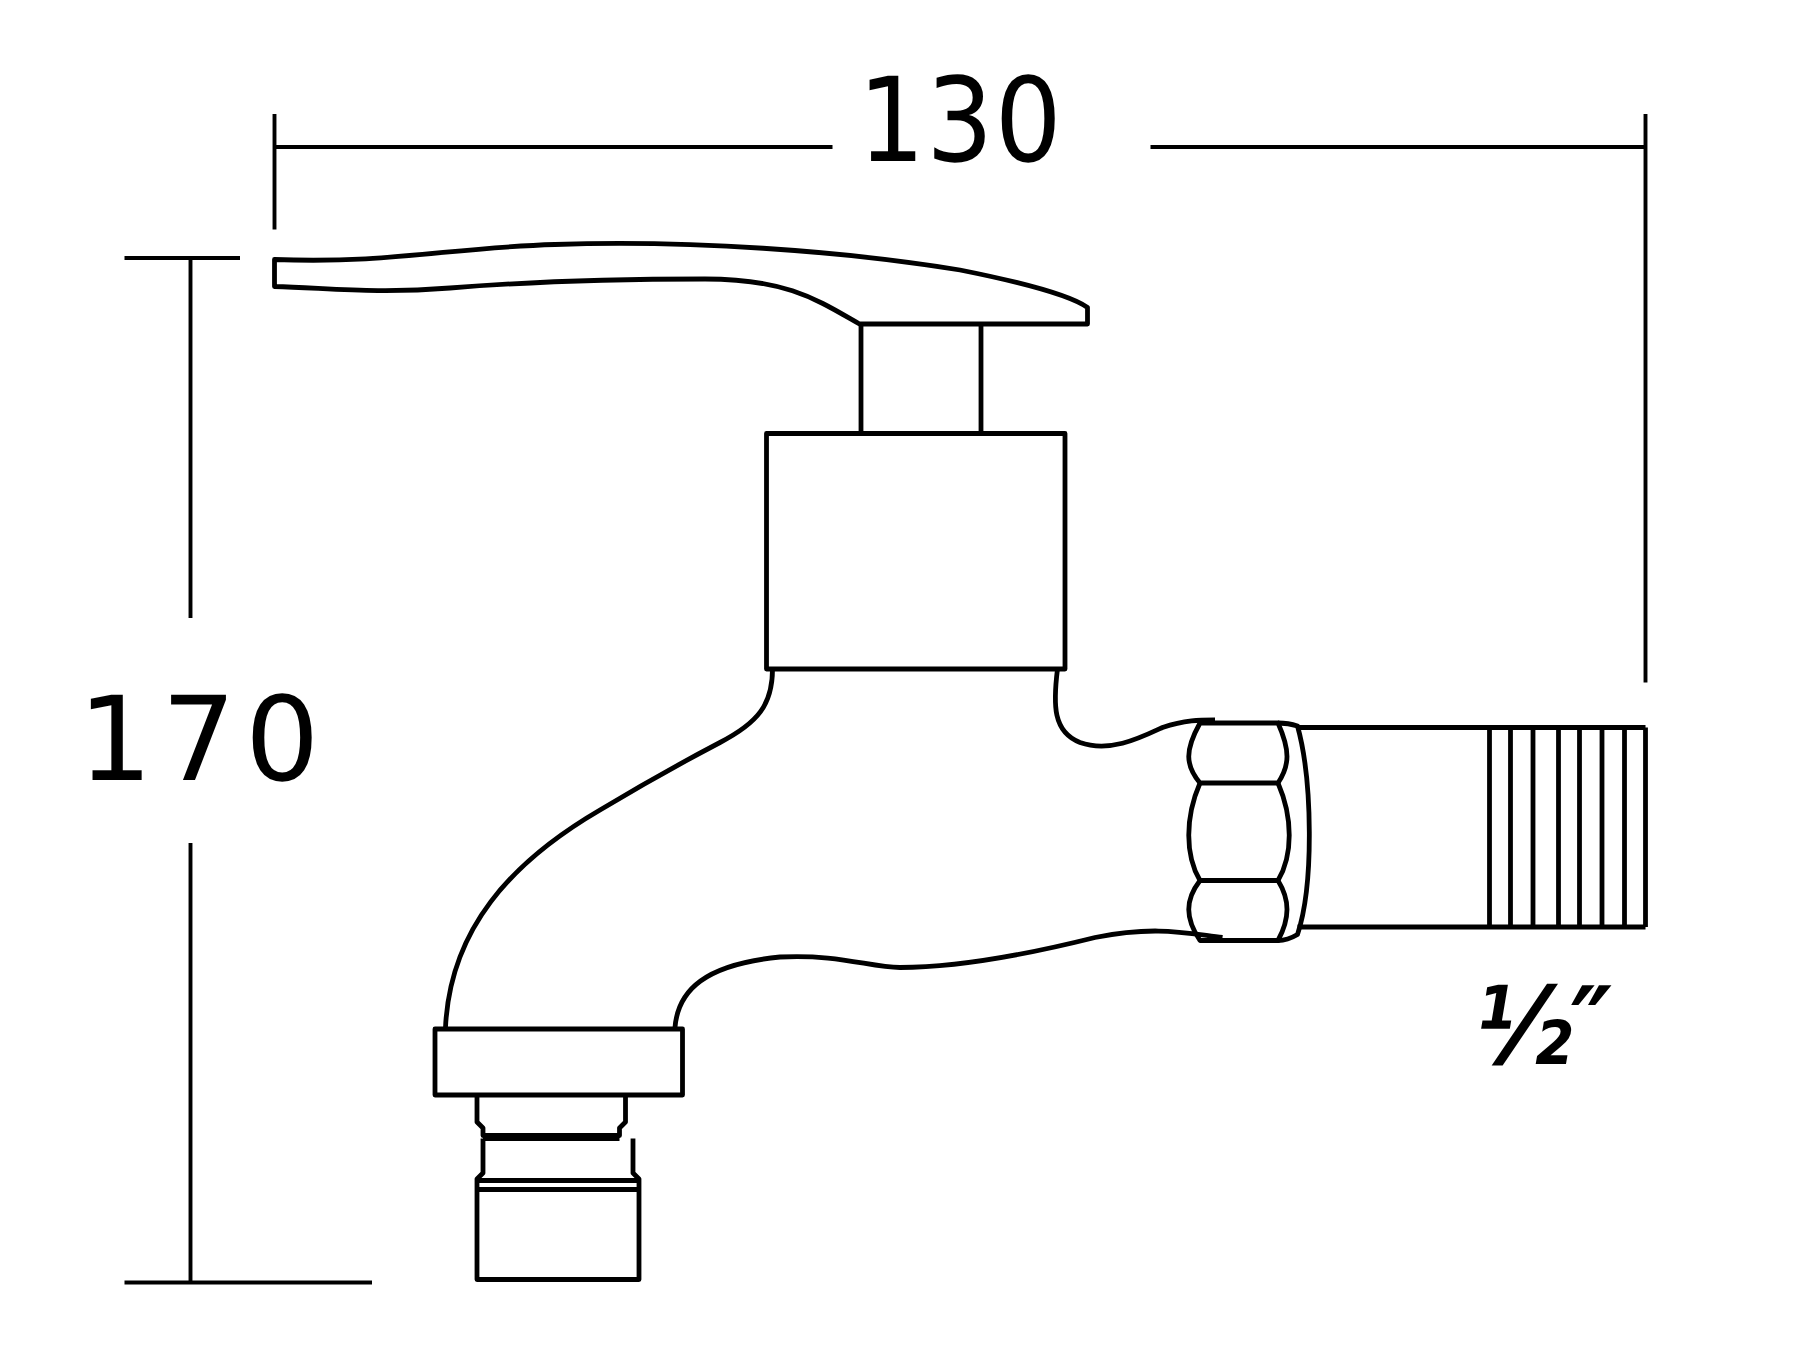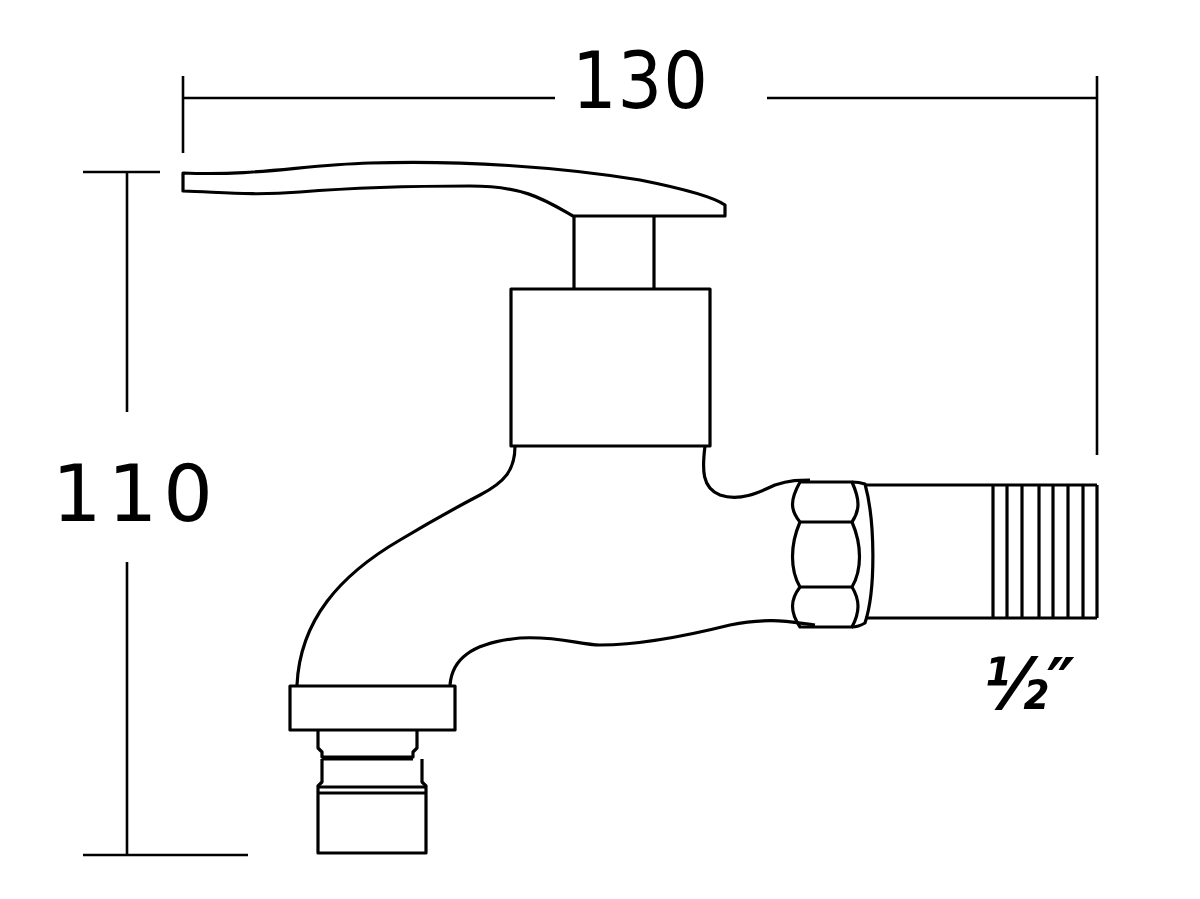--- a/index.html
+++ b/index.html
@@ -72,14 +72,14 @@
     <line class="ln" x1="1007" y1="485" x2="1007" y2="618"></line>
     <line class="ln" x1="1022" y1="485" x2="1022" y2="618"></line>
     <line class="ln" x1="1039" y1="485" x2="1039" y2="618"></line>
     <line class="ln" x1="1053" y1="485" x2="1053" y2="618"></line>
     <line class="ln" x1="1068" y1="485" x2="1068" y2="618"></line>
     <line class="ln" x1="1083" y1="485" x2="1083" y2="618"></line>
   </g>
 </svg>
 
 <div id="lbl-width" class="lbl">130</div>
-<div id="lbl-height" class="lbl">110</div>
+<div id="lbl-height" class="lbl">170</div>
 <div id="lbl-thread" class="lbl">½″</div>
 
 </body></html>

